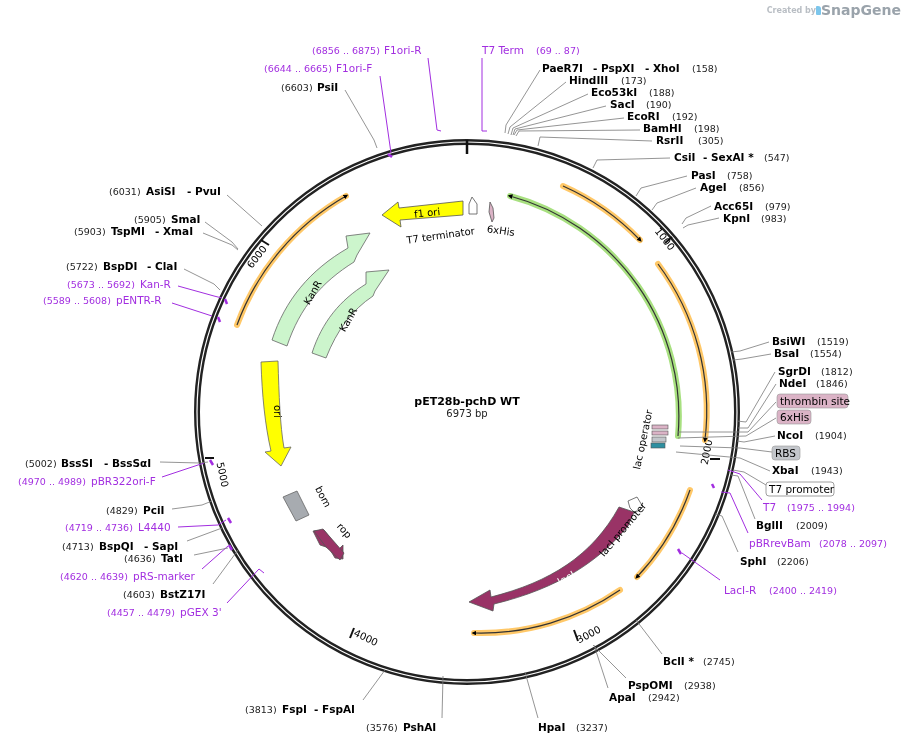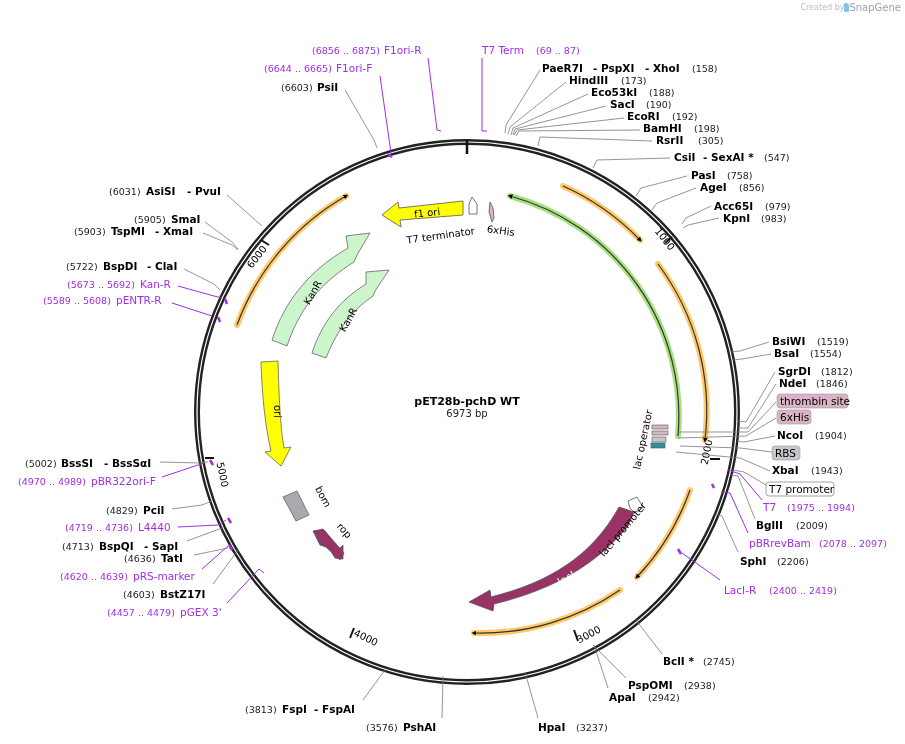--- a/index.html
+++ b/index.html
@@ -1,19 +1,19 @@
 <!DOCTYPE html>
 <html><head>
 <meta charset="utf-8">
 <style>
   html, body { margin:0; padding:0; background:#ffffff; }
   body { width:905px; height:744px; position:relative; overflow:hidden; font-family:"DejaVu Sans", sans-serif; }
   #map { position:absolute; left:0; top:0; }
-  .credit { position:absolute; right:4px; top:2px; font-size:8px; color:#b9bec4; font-family:"DejaVu Sans", sans-serif; display:flex; align-items:center; gap:0; }
-  .credit .brand { font-size:10px; color:#9aa3ab; }
+  .credit { position:absolute; right:4px; top:2px; font-size:8px; color:#b9bec4; font-family:"DejaVu Sans", sans-serif; display:flex; align-items:center; gap:0;font-weight:bold; }
+  .credit .brand { font-size:14px; color:#9aa3ab; }
   .credit .logo { display:inline-block; width:5px; height:9px; background:#7cc6ec; border-radius:1px 3px 1px 1px; }
   svg text { font-family:"DejaVu Sans", sans-serif; }
   .enz { font-size:10.5px; font-weight:bold; fill:#000; }
   .pos { font-size:9.5px; fill:#222; }
   .primer { font-size:10.5px; fill:#a22ee0; }
   .ppos { font-size:9.5px; fill:#a22ee0; }
   .leader { stroke:#7a7a7a; stroke-width:0.8; fill:none; }
   .pleader { stroke:#a22ee0; stroke-width:1; fill:none; }
   .feat-label { font-size:10px; fill:#000; }
   .boxlabel { font-size:10.5px; fill:#000; }

